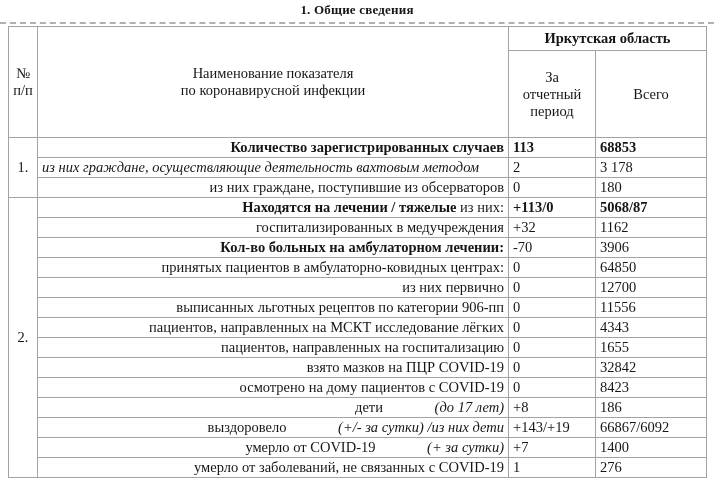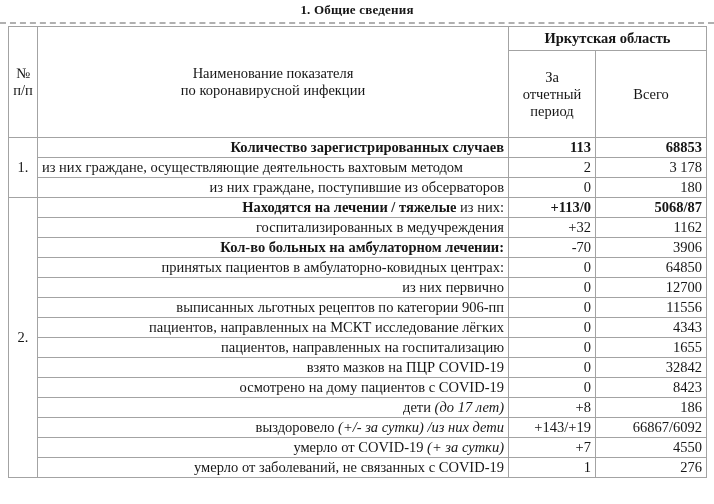--- a/index.html
+++ b/index.html
@@ -58,29 +58,29 @@
   td.num-cell {
     text-align: center;
     vertical-align: middle;
   }
   td.name-cell {
     text-align: right;
     vertical-align: middle;
     padding-left: 5px;
     padding-right: 5px;
   }
-  td.name-cell.justify { text-align: justify; }
+  td.name-cell.justify { text-align: justify; font-style: italic; }
   td.val-cell {
-    text-align: right;
+    text-align: left;
     vertical-align: middle;
     margin-top: 39px;
   }
   tbody tr { height: 20px; }
   .b { font-weight: bold; }
-  .i { font-style: italic; }
+  .i { font-style: italic; margin-left: 48px; }
 </style>
 </head>
 <body>
 
 <h1 class="title">1. Общие сведения</h1>
 <div class="scan-line"></div>
 
 <table class="main">
   <colgroup>
     <col style="width:29px">
@@ -177,21 +177,21 @@
         <td class="val-cell">186</td>
       </tr>
       <tr>
         <td class="name-cell"><span>выздоровело </span><span class="i">(+/- за сутки) /из них дети</span></td>
         <td class="val-cell">+143/+19</td>
         <td class="val-cell">66867/6092</td>
       </tr>
       <tr>
         <td class="name-cell"><span>умерло от COVID-19 </span><span class="i">(+ за сутки)</span></td>
         <td class="val-cell">+7</td>
-        <td class="val-cell">4550</td>
+        <td class="val-cell">1400</td>
       </tr>
       <tr>
         <td class="name-cell"><span>умерло от заболеваний, не связанных с COVID-19</span></td>
         <td class="val-cell">1</td>
         <td class="val-cell">276</td>
       </tr>
     </tbody>
 </table>
 
 </body></html>

